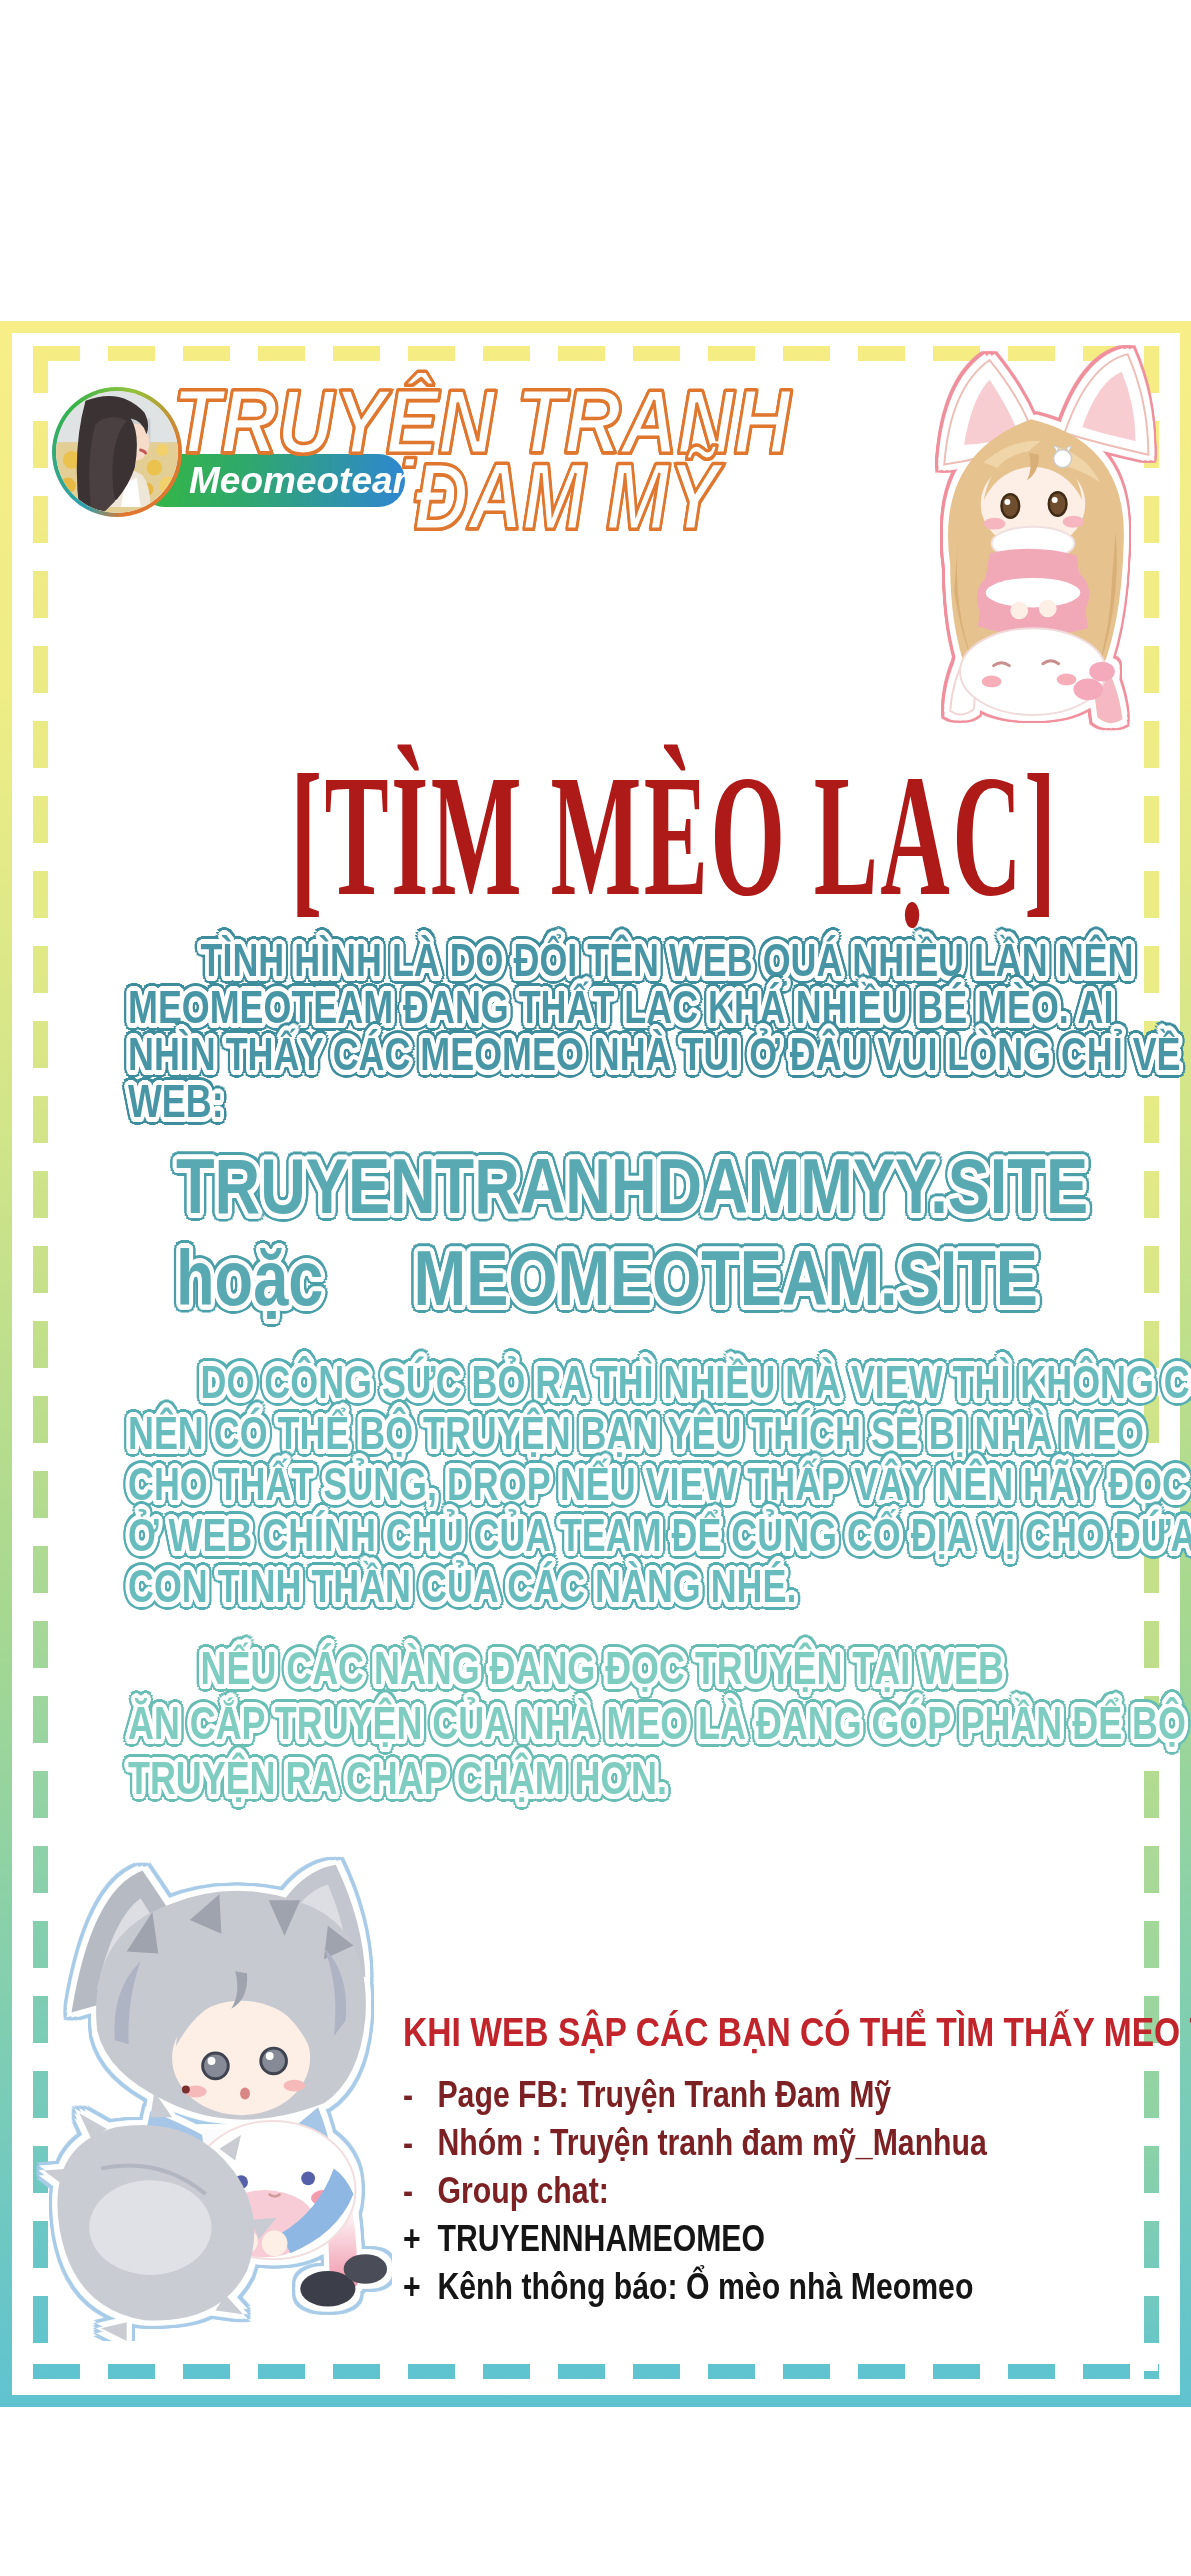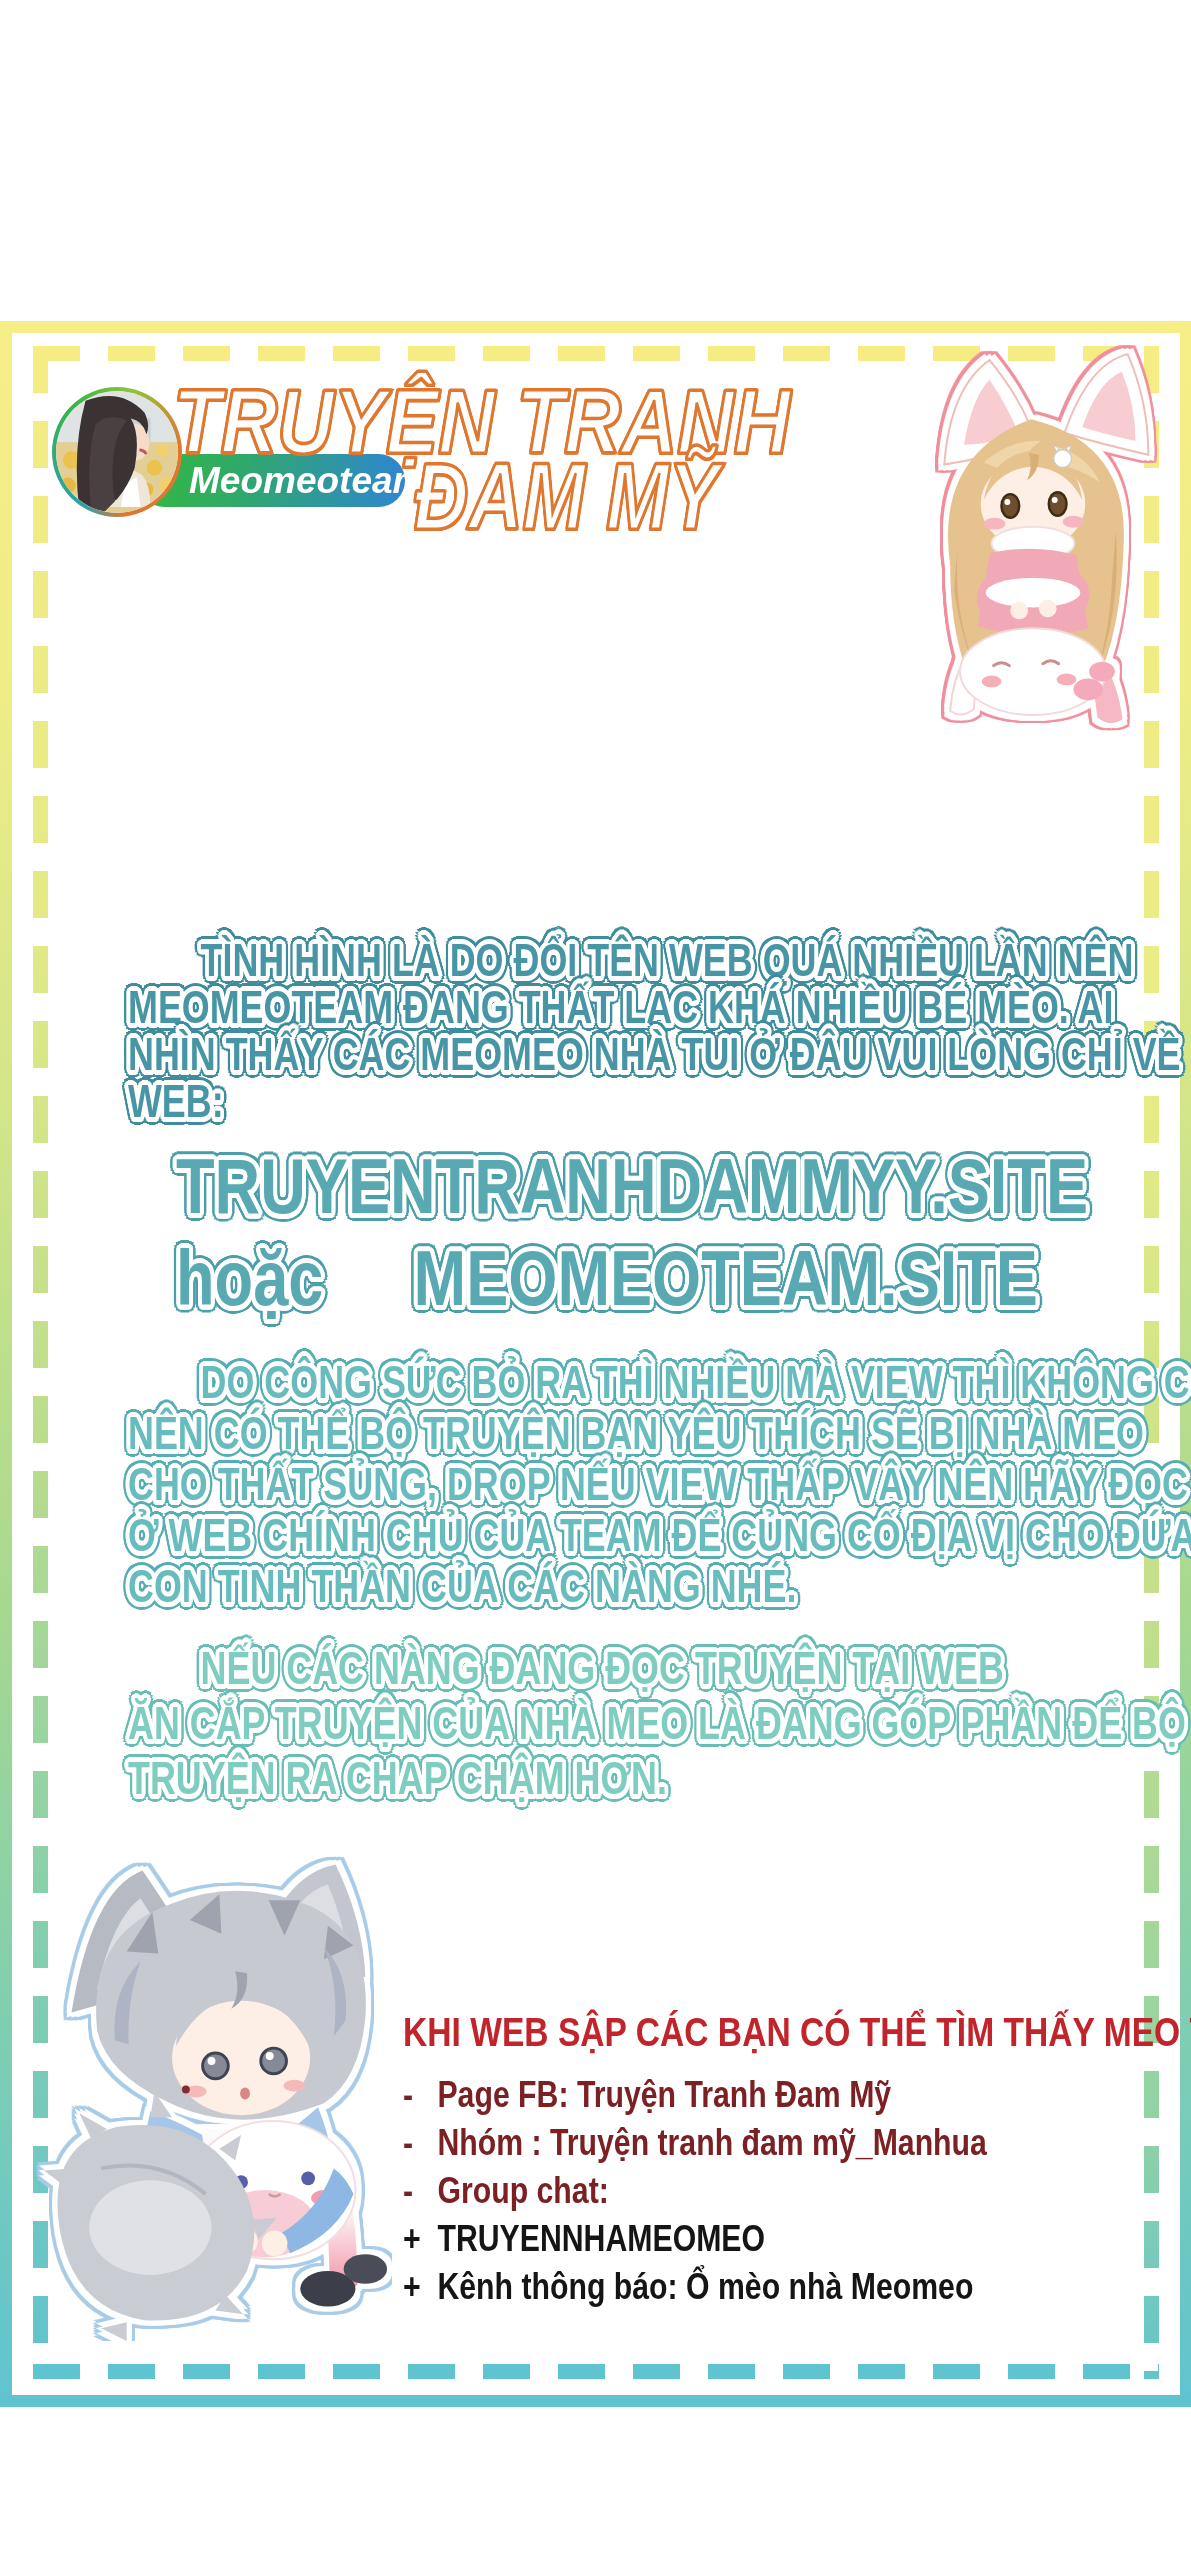--- a/index.html
+++ b/index.html
@@ -186,20 +186,23 @@
               <path d="M152,324 q8,-6 16,0" stroke="#c98f8f" stroke-width="3" fill="none" stroke-linecap="round"></path>
               <ellipse cx="100" cy="342" rx="10" ry="6" fill="#f6aeb9"></ellipse>
               <ellipse cx="176" cy="340" rx="10" ry="6" fill="#f6aeb9"></ellipse>
 
               <ellipse cx="198" cy="350" rx="15" ry="11" fill="#f4aabb"></ellipse>
               <ellipse cx="212" cy="332" rx="13" ry="10" fill="#f4aabb"></ellipse>
             </g>
           </svg>
         </div>
 
+        <div class="title-wrap">
+          <span class="title">[TÌM MÈO LẠC]</span>
+        </div>
 
         <div class="para p1 bubble">
           <div class="indent">TÌNH HÌNH LÀ DO ĐỔI TÊN WEB QUÁ NHIỀU LẦN NÊN</div>
           <div>MEOMEOTEAM ĐANG THẤT LẠC KHÁ NHIỀU BÉ MÈO. AI</div>
           <div>NHÌN THẤY CÁC MEOMEO NHÀ TUI Ở ĐÂU VUI LÒNG CHỈ VỀ</div>
           <div>WEB:</div>
         </div>
 
         <div class="sites bubble">
           <div class="site-line1">TRUYENTRANHDAMMYY.SITE</div>

